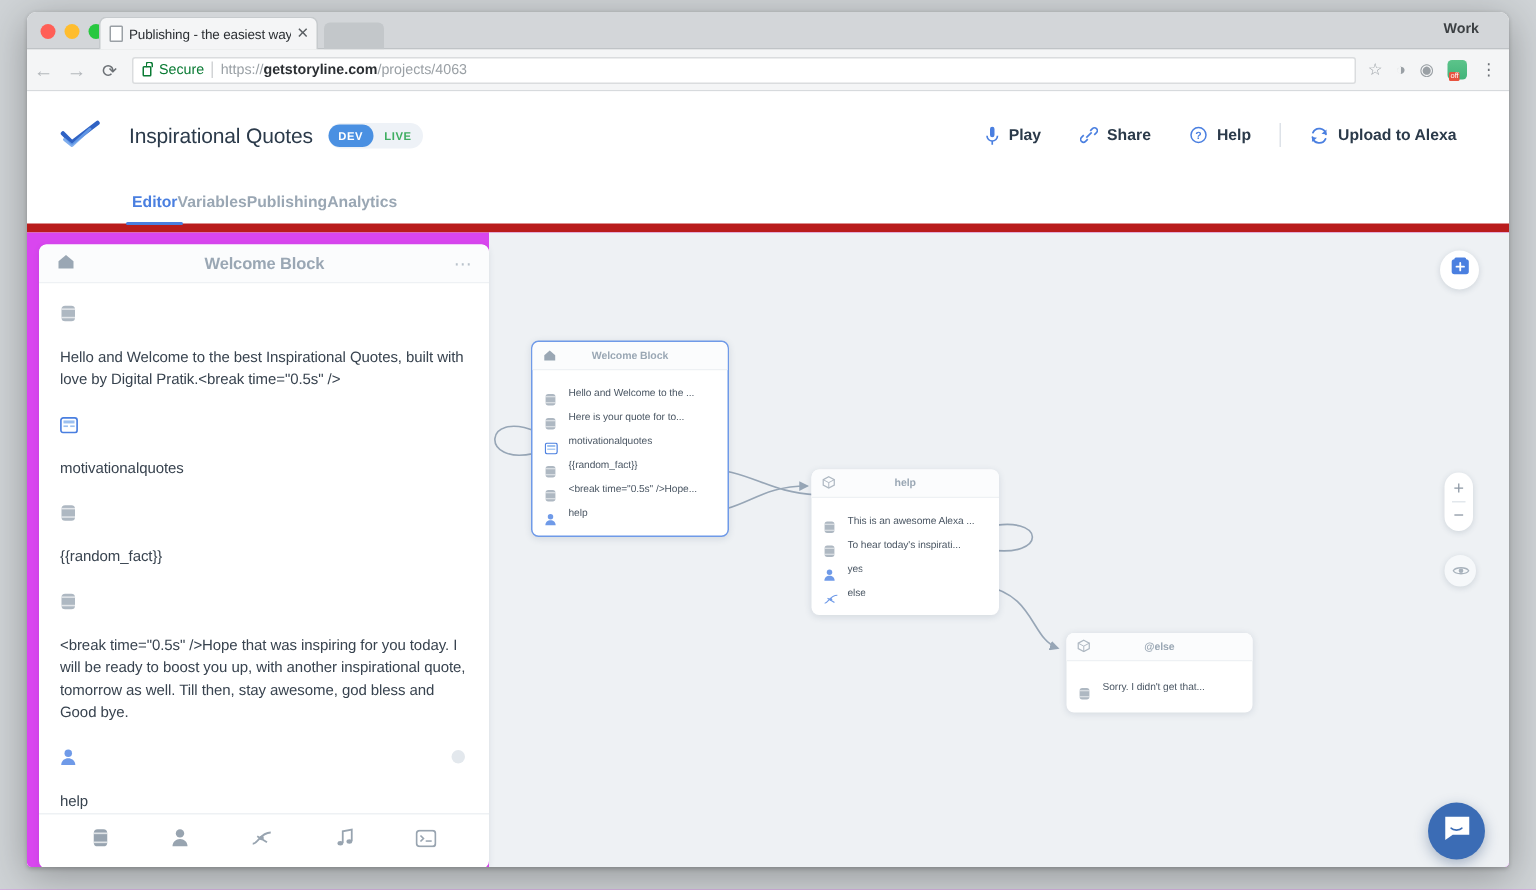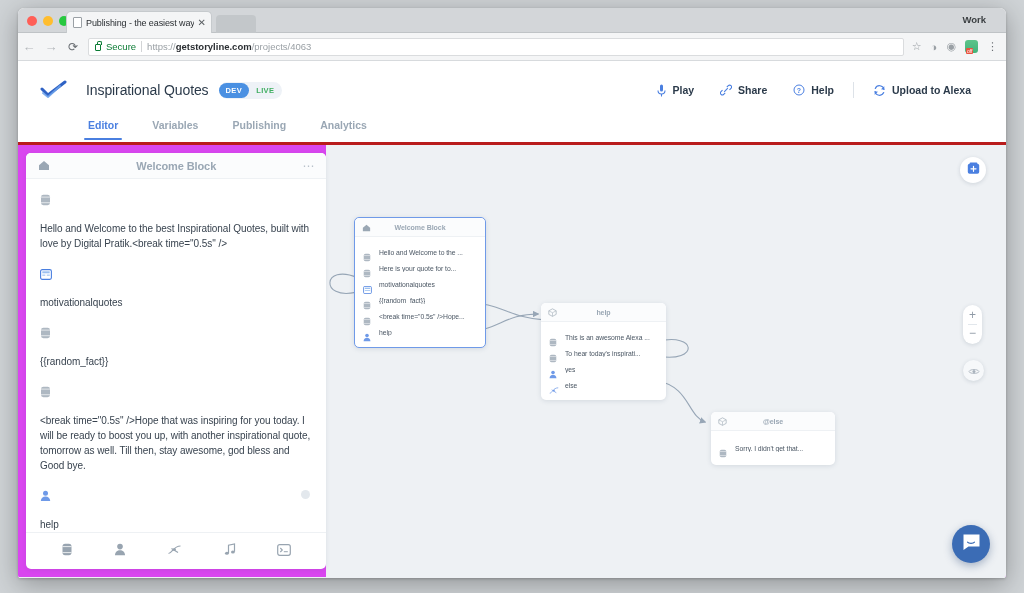--- a/index.html
+++ b/index.html
@@ -141,22 +141,23 @@
     display: flex; align-items: center; gap: 6px;
     font-size: 10.5px; font-weight: bold; color: #2b3a4a;
     padding: 0 13px;
   }
   .hdr-action svg { display: block; }
   #hdr-divider { width: 1px; height: 16px; background: #dde2e8; margin: 0 6px; }
 
   
   #app-tabs {
     position: relative; height: 26px; background: #fff;
-    display: flex; align-items: flex-start; padding-left: 70px; gap: 34px;
-    border-bottom: 3px solid #b91c1c;
+    display: flex; align-items: flex-start; padding-left: 70px; 
+    border-bottom: 6px solid #b91c1c;
+    margin-top: 10px;
   }
   .app-tab {
     font-size: 10.5px; font-weight: bold; color: #9aa7b4;
     padding-bottom: 8px; position: relative;
   }
   .app-tab.active { color: #4a7fe0; }
   .app-tab.active::after {
     content: ""; position: absolute; left: -4px; right: -4px; bottom: -1px;
     height: 2px; background: #4a7fe0; border-radius: 1px;
   }

